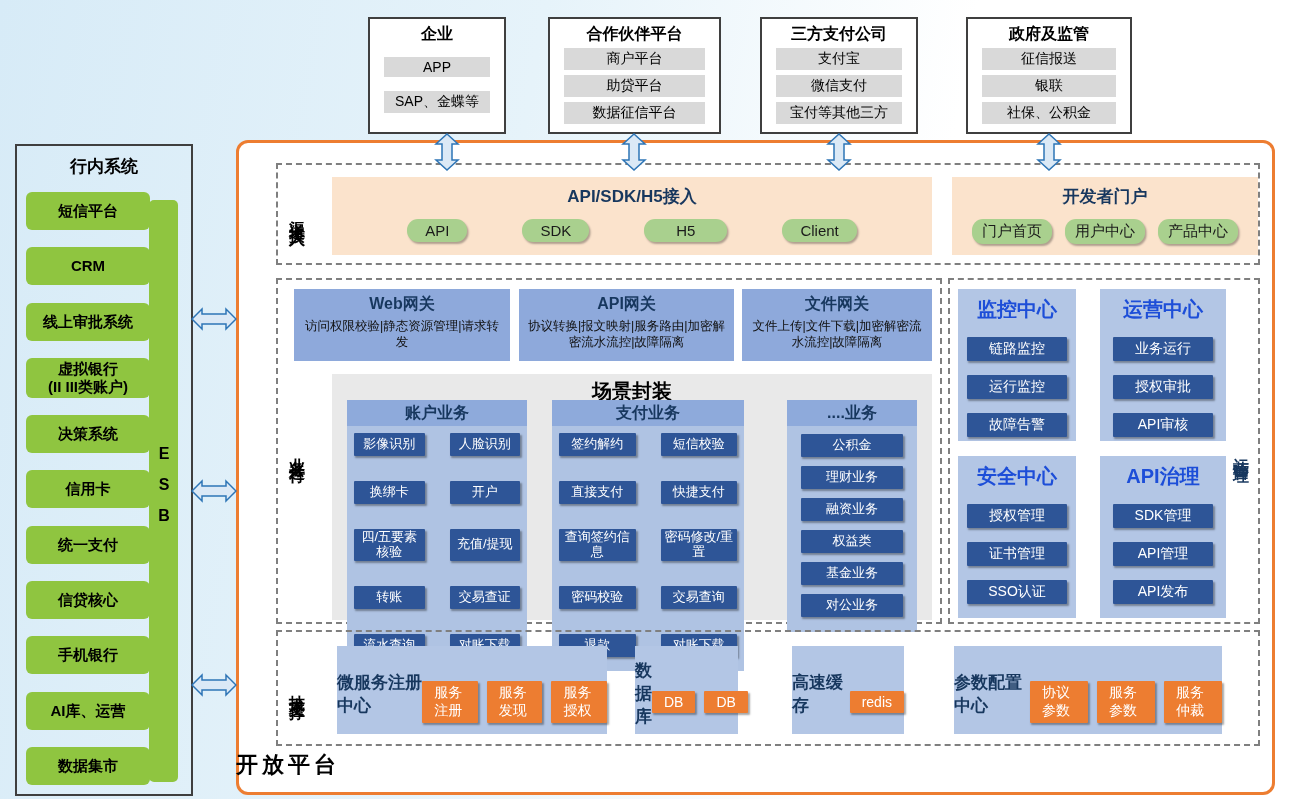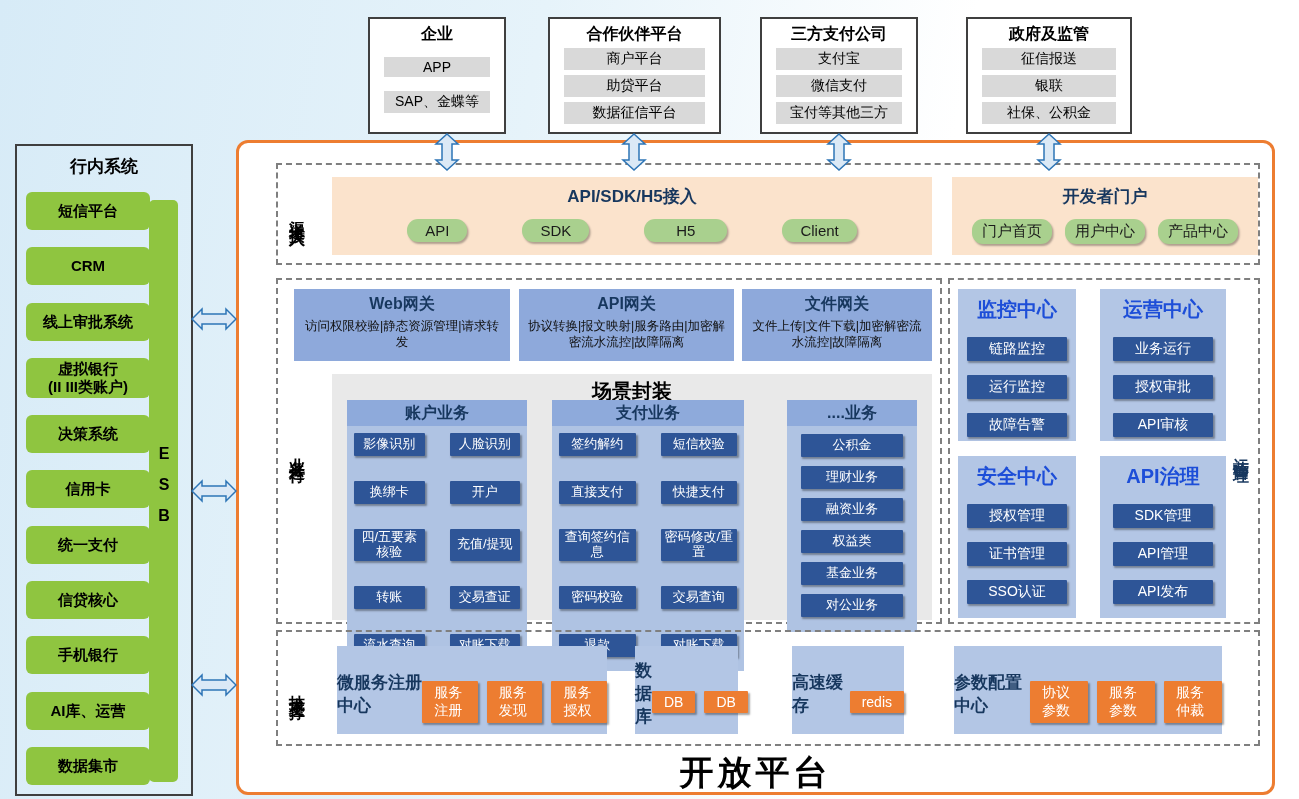--- a/index.html
+++ b/index.html
@@ -24,22 +24,22 @@
   .sb-item{background:#8FC540;border-radius:6px;font-weight:bold;font-size:15px;
       display:flex;align-items:center;justify-content:center;text-align:center;
       min-height:38px;line-height:1.2;white-space:pre-line;padding:2px 3px}
   .esb{position:absolute;left:149px;top:200px;width:29px;height:582px;background:#8FC540;
       border-radius:5px;display:flex;align-items:center;justify-content:center;
       font-weight:bold;font-size:16px;writing-mode:vertical-rl;text-orientation:upright;letter-spacing:14px}
 
   
   .platform{position:absolute;left:236px;top:140px;width:1039px;height:655px;
       background:#fff;border:3px solid #ED7D31;border-radius:12px}
-  .platform-title{position:absolute;left:236px;top:750px;width:1039px;text-align:center;
-      font-size:34px;font-weight:bold;letter-spacing:4px}
+  .platform-title{position:absolute;left:236px;top:750px;width:1039px;
+      font-size:22px;font-weight:bold;letter-spacing:4px}
 
   
   .sect{position:absolute;border:2px dashed #7f7f7f}
   .vlabel{position:absolute;top:50%;transform:translateY(-50%);
       writing-mode:vertical-rl;text-orientation:upright;font-weight:bold;font-size:16px;letter-spacing:3px}
   .navy{color:#17375E}
 
   
   .obox{position:absolute;background:#FBE3CC;display:flex;flex-direction:column;align-items:center;padding-top:8px}
   .obox-t{font-size:17px;font-weight:bold;color:#17375E}

